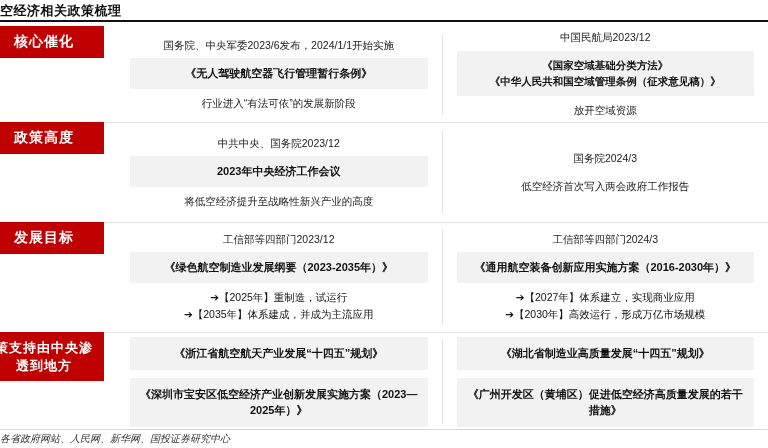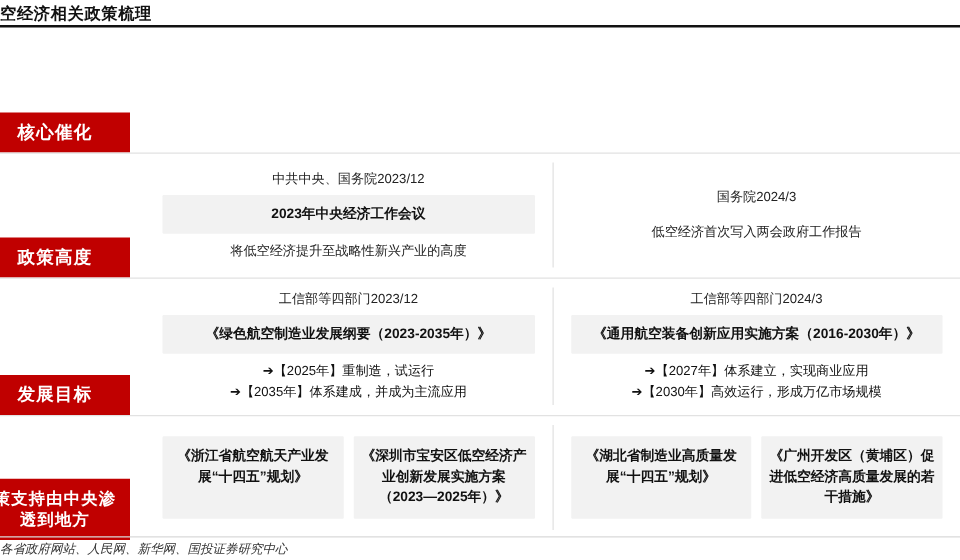--- a/index.html
+++ b/index.html
@@ -40,21 +40,21 @@
   .row-sep{
     position:absolute;left:0;width:768px;height:1px;background:#e2e2e2;
   }
   .sep-1{top:122px;}
   .sep-2{top:222px;}
   .sep-3{top:332px;}
 
   
   .label-cell{
     width:116px;flex:0 0 116px;
-    display:flex;align-items:flex-end;justify-content:flex-start;
+    display:flex;align-items:flex-start;justify-content:flex-start;
     position:relative;
   }
   .red-label{
     background:#c00000;color:#ffffff;
     font-size:14px;font-weight:bold;
     letter-spacing:1px;
     padding:7px 6px 7px 4px;
     margin-left:-14px;
     width:118px;
     box-sizing:border-box;
@@ -97,21 +97,21 @@
     font-size:10.5px;color:#222;text-align:center;margin-top:7px;line-height:1.4;
   }
   .bullets{
     margin-top:6px;width:100%;
     font-size:10.5px;color:#111;line-height:1.6;
     text-align:center;
   }
   .bullets div{white-space:nowrap;}
 
   
-  .stack{width:100%;display:flex;gap:8px;}
+  .stack{width:100%;display:flex;flex-direction:column;gap:8px;}
   .stack .box{padding:8px 6px;}
 
   
   .footer{
     position:absolute;left:0;bottom:2px;width:652px;
     font-size:10px;color:#333;
     font-family:"Liberation Serif","DejaVu Serif",serif;
     font-style:italic;
   }
   .footer-rule{
@@ -123,20 +123,34 @@
 
 <div class="page">
 
   <div class="title">空经济相关政策梳理</div>
   <div class="title-rule"></div>
 
   <div class="row row-1">
     <div class="label-cell">
       <div class="red-label">核心催化</div>
     </div>
+    <div class="cols">
+      <div class="col">
+        <div class="src">国务院、中央军委2023/6发布，2024/1/1开始实施</div>
+        <div class="box">《无人驾驶航空器飞行管理暂行条例》</div>
+        <div class="note">行业进入“有法可依”的发展新阶段</div>
+      </div>
+      <div class="col-div"></div>
+      <div class="col">
+        <div class="src">中国民航局2023/12</div>
+        <div class="box small" style="white-space:pre-line">《国家空域基础分类方法》
+《中华人民共和国空域管理条例（征求意见稿）》</div>
+        <div class="note">放开空域资源</div>
+      </div>
+    </div>
   </div>
   <div class="row-sep sep-1"></div>
 
   <div class="row row-2">
     <div class="label-cell">
       <div class="red-label">政策高度</div>
     </div>
     <div class="cols">
       <div class="col">
         <div class="src">中共中央、国务院2023/12</div>

